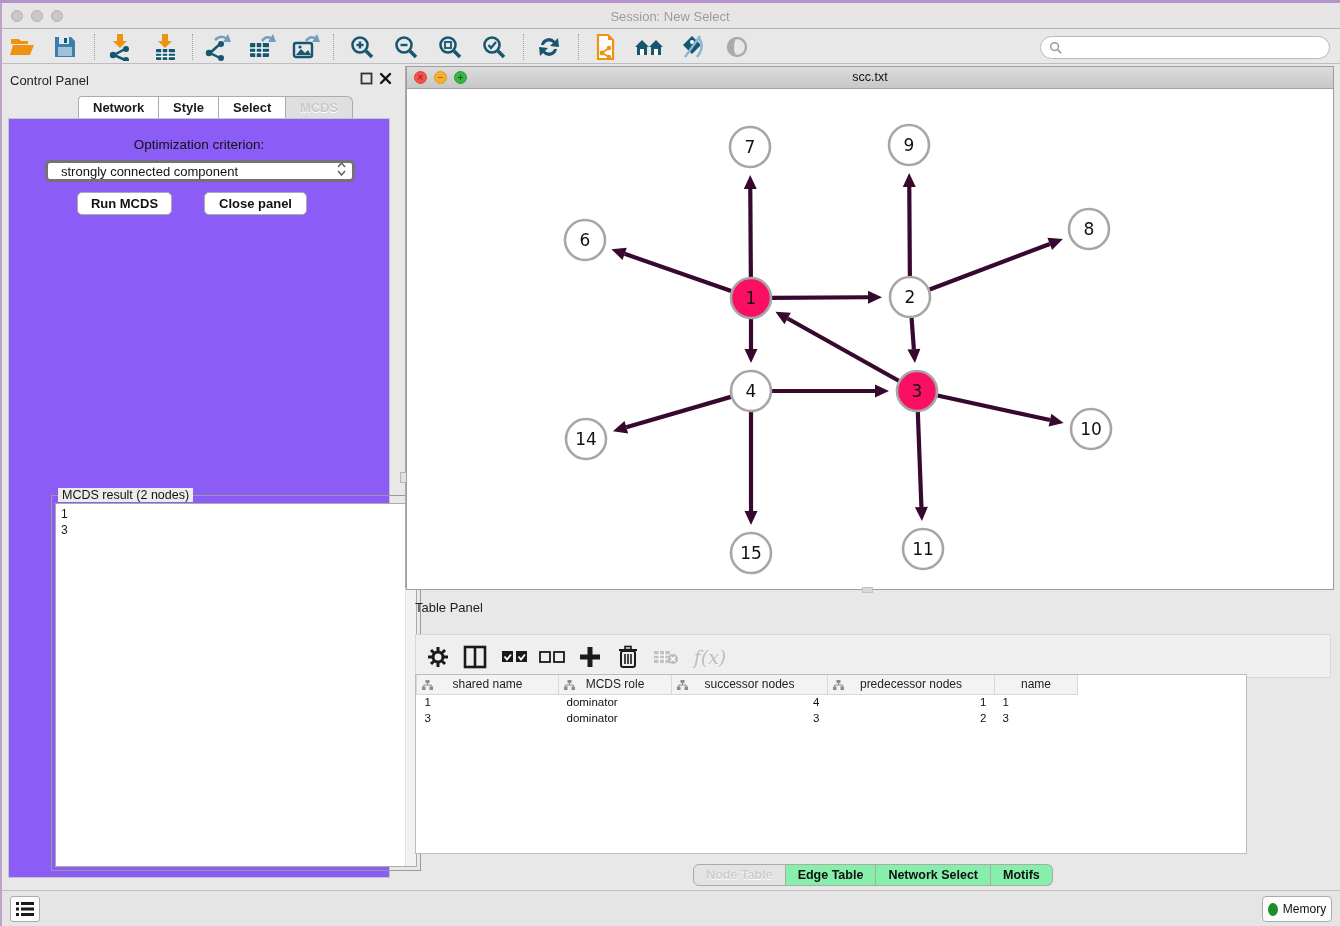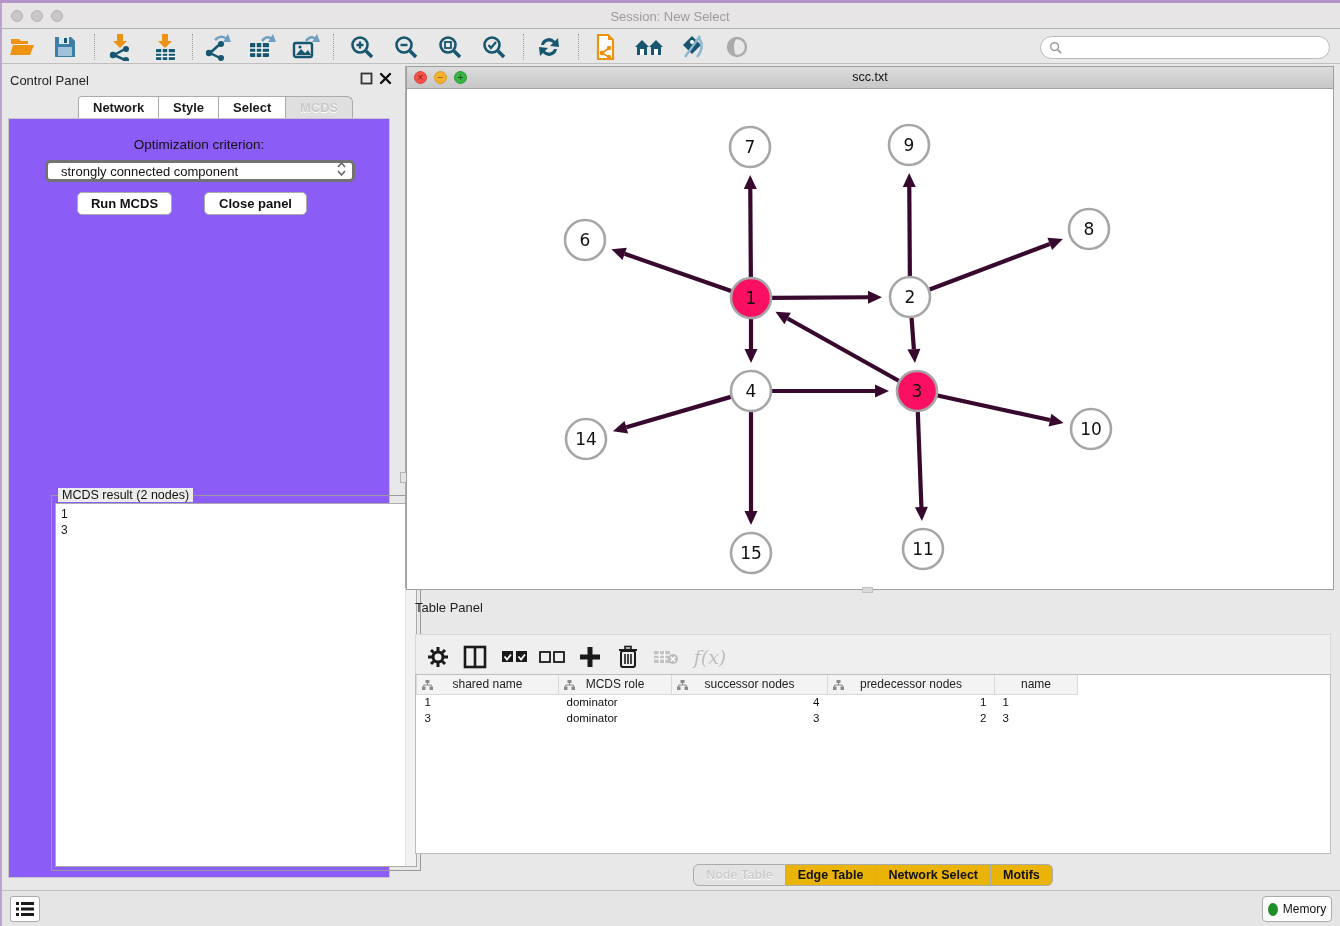--- a/index.html
+++ b/index.html
@@ -56,27 +56,27 @@
   .nf-light { position:absolute; top:4px; width:13px; height:13px; border-radius:50%; font-size:10px; line-height:12px; text-align:center; color:rgba(0,0,0,0.55); }
   .l-red{left:7px; background:#F55149; border:1px solid #D8433C;} .l-yel{left:27px; background:#F5B02D; border:1px solid #D89A26;} .l-grn{left:47px; background:#37B441; border:1px solid #2D9A36;}
   .nf-canvas { position:absolute; left:0; top:22px; width:926px; height:500px; background:#fff; }
 
   
   .tp { position:absolute; left:406px; top:596px; width:934px; height:292px; }
   .tp-title { position:absolute; left:9px; top:4px; font-size:13px; color:#222; }
   .tp-toolbar { position:absolute; left:9px; top:26px; width:916px; height:44px; background:#EFEFEF; border:1px solid #D8D8D8;margin-top:12px; }
   .tp-ico { position:absolute; top:8px; display:flex; align-items:center; justify-content:center; width:28px; height:28px; }
   .fx { font-family:"DejaVu Serif", serif; font-style:italic; font-size:19px; color:#BDBDBD; }
-  .tp-tablewrap { position:absolute; left:9px; top:78px; width:916px; height:180px; background:#fff; border:1px solid #BDBDBD; overflow:hidden; }
+  .tp-tablewrap { position:absolute; left:9px; top:78px; width:832px; height:180px; background:#fff; border:1px solid #BDBDBD; overflow:hidden; }
   table.node-table { border-collapse:collapse; table-layout:fixed; }
   table.node-table th { background:#F3F3F3; border:1px solid #D9D9D9; border-top:none; height:19px; font-size:12px; font-weight:normal; color:#222; text-align:center; position:relative; }
   table.node-table th .tree { position:absolute; left:5px; top:5px; }
   table.node-table td { height:16px; font-size:11.5px; color:#111; padding:0 8px; }
   .bottom-tabs { position:absolute; left:0; width:934px; top:268px; height:22px; display:flex; justify-content:center; }
-  .btab { height:22px; background:#eab308; border:1px solid #ABABAB; border-left:none; font-size:12.5px; font-weight:bold; color:#111; line-height:20px; padding:0 12px; }
+  .btab { height:22px; background:#86efac; border:1px solid #ABABAB; border-left:none; font-size:12.5px; font-weight:bold; color:#111; line-height:20px; padding:0 12px; }
   .btab:first-child { border-left:1px solid #ABABAB; border-radius:6px 0 0 6px; }
   .btab:last-child { border-radius:0 6px 6px 0; }
   .btab.disabled-active { background:#E3E3E3; color:#CDCDCD; text-shadow:0 1px 0 #fff; }
 
   
   .statusbar { position:absolute; left:0; top:890px; width:1340px; height:36px; background:#E5E5E5; border-top:1px solid #C0C0C0; }
   .list-btn { position:absolute; left:10px; top:5px; width:30px; height:26px; background:#FDFDFD; border:1px solid #ABABAB; border-radius:3px; display:flex; align-items:center; justify-content:center; }
   .memory-btn { position:absolute; right:8px; top:5px; width:70px; height:26px; background:#FDFDFD; border:1px solid #ABABAB; border-radius:4px; display:flex; align-items:center; justify-content:center; gap:5px; font-size:12px; color:#111; }
   .mem-dot { width:10px; height:13px; border-radius:50%; background:#1E8E28; }
 </style>

